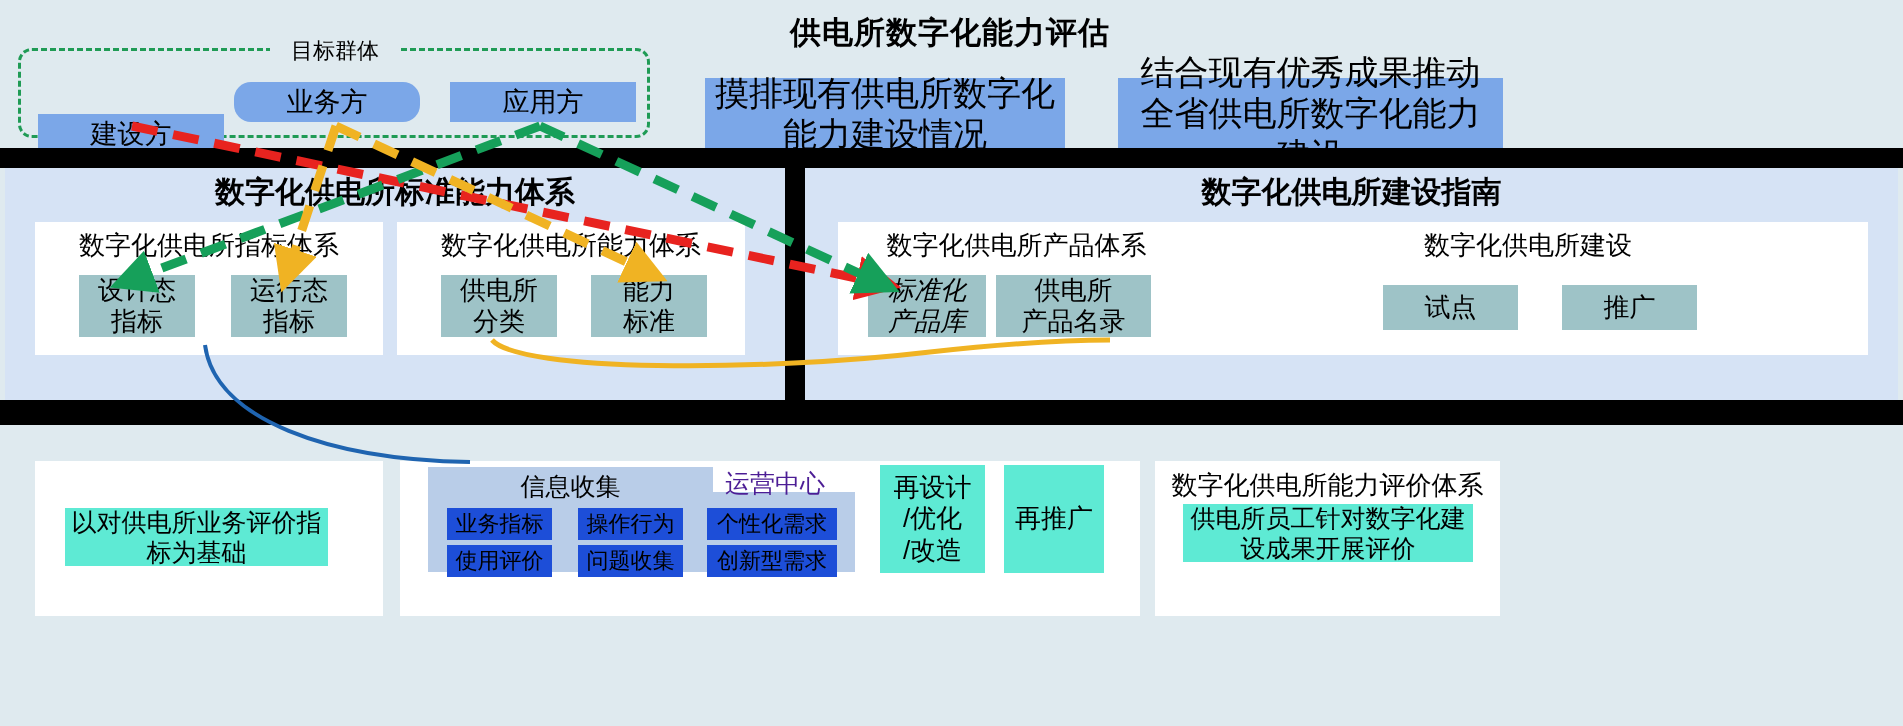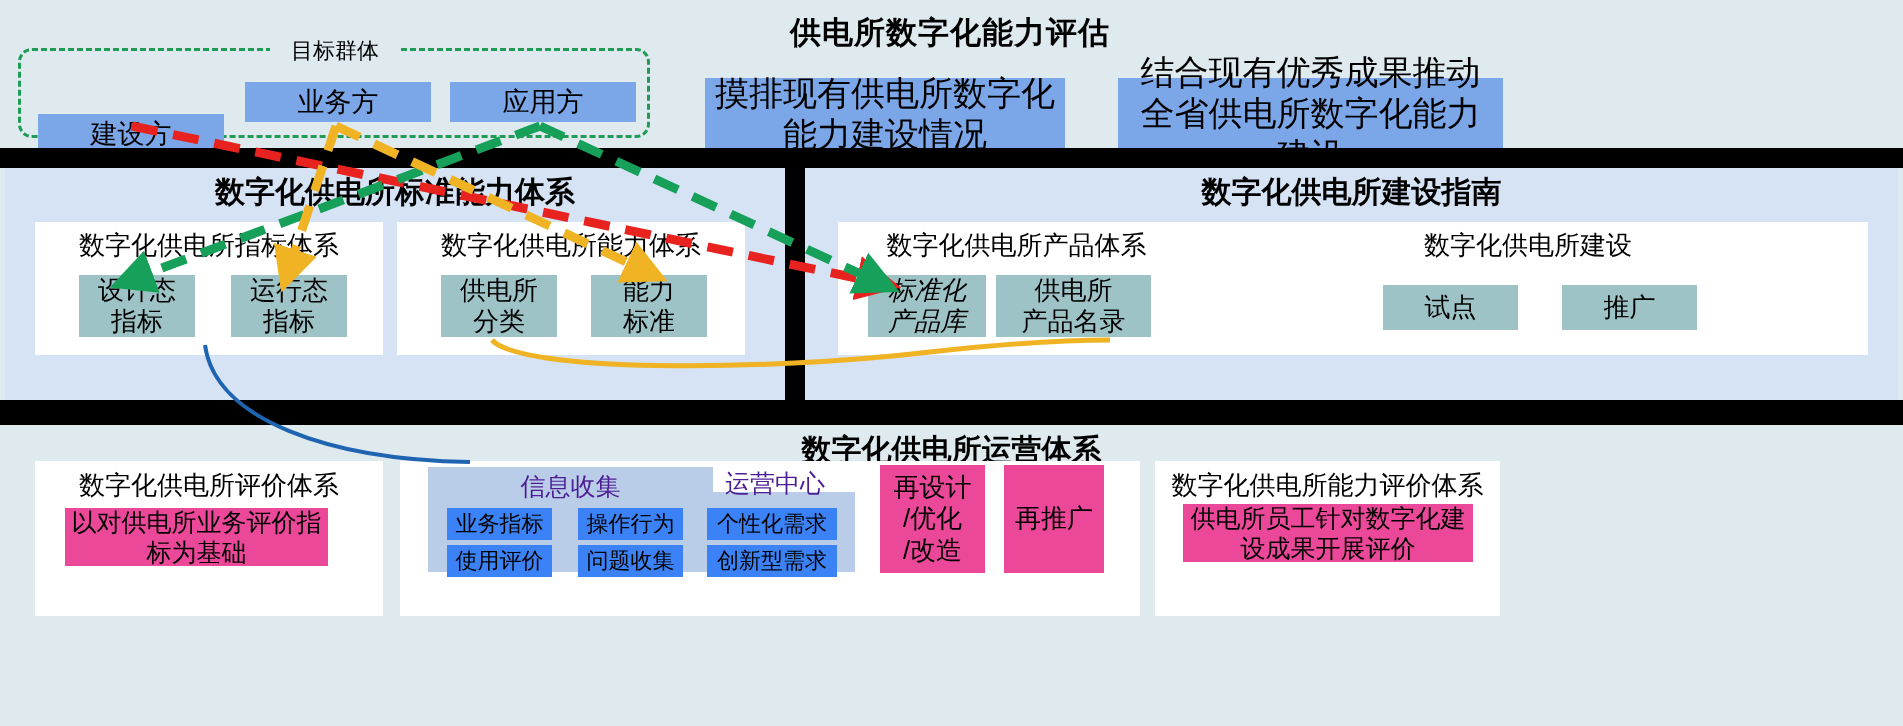--- a/index.html
+++ b/index.html
@@ -39,37 +39,37 @@
     color:#000;
     display:flex;align-items:center;justify-content:center;
     text-align:center;
     font-size:27px;
     line-height:1.22;
   }
   .chip-blue.small{font-size:34px;margin-top:16px;}
 
   
   .chip-lblue{
-    background:#ec4899;
+    background:#5eead4;
     color:#000;
     display:flex;align-items:center;justify-content:center;
     text-align:center;
     font-size:25px;line-height:1.2;
   }
   
   .chip-teal{
     background:#9ec3c7;
     color:#000;
     display:flex;align-items:center;justify-content:center;
     text-align:center;
     font-size:26px;line-height:1.18;
   }
   
   .chip-white{
-    background:#3b82f6;color:#000;
+    background:#1d4ed8;color:#000;
     display:flex;align-items:center;justify-content:center;
     text-align:center;font-size:22px;line-height:1.15;
   }
 
   
   .band{background:#d6e3f5;}
   .band-title{
     font-size:30px;font-weight:bold;color:#000;text-align:center;
     white-space:nowrap;
   }
@@ -90,21 +90,21 @@
 <div id="root">
 
   <div class="abs top-title" style="left:640px;top:12px;width:620px;">供电所数字化能力评估</div>
 
   <div class="abs target-group" style="left:18px;top:48px;width:632px;height:90px;"></div>
   <div class="abs target-group-label" style="left:270px;top:36px;width:130px;">目标群体</div>
 
   <div class="abs chip-blue" style="left:38px;top:82px;width:186px;height:40px;margin-top:32px;">
     <span>建设方</span>
   </div>
-  <div class="abs chip-blue" style="left:245px;top:82px;width:186px;height:40px;">
+  <div class="abs chip-blue" style="left:234px;top:82px;width:186px;height:40px;border-radius:17px;">
     <span>业务方</span>
   </div>
   <div class="abs chip-blue" style="left:450px;top:82px;width:186px;height:40px;">
     <span>应用方</span>
   </div>
 
   <div class="abs chip-blue small" style="left:705px;top:62px;width:360px;height:72px;padding:0 10px;">
     <span>摸排现有供电所数字化能力建设情况</span>
   </div>
   <div class="abs chip-blue small" style="left:1118px;top:62px;width:385px;height:72px;padding:0 10px;">
@@ -159,32 +159,30 @@
   <div class="abs chip-teal" style="left:1383px;top:285px;width:135px;height:45px;">
     <span>试点</span>
   </div>
   <div class="abs chip-teal" style="left:1562px;top:285px;width:135px;height:45px;">
     <span>推广</span>
   </div>
 
   <div class="abs black-bar" style="left:0px;top:400px;width:1903px;height:25px;"></div>
 
   <div class="abs band-bottom" style="left:0px;top:425px;width:1903px;height:301px;"></div>
-  <div class="abs band-title" style="left:0px;top:430px;width:1903px;">数字化供电所运营体系</div>
 
   <div class="abs white-panel" style="left:35px;top:461px;width:348px;height:155px;"></div>
-  <div class="abs panel-title" style="left:35px;top:468px;width:348px;">数字化供电所评价体系</div>
   <div class="abs chip-lblue" style="left:65px;top:508px;width:263px;height:58px;padding:0 6px;">
     <span>以对供电所业务评价指标为基础</span>
   </div>
 
   <div class="abs white-panel" style="left:400px;top:461px;width:740px;height:155px;"></div>
 
   <div class="abs" style="left:428px;top:467px;width:285px;height:105px;background:#b9cde8;"></div>
-  <div class="abs" style="left:428px;top:470px;width:285px;text-align:center;font-size:25px;color:#4c1d95;">信息收集</div>
+  <div class="abs" style="left:428px;top:470px;width:285px;text-align:center;font-size:25px;color:#000000;">信息收集</div>
 
   <div class="abs" style="left:695px;top:492px;width:160px;height:80px;background:#b9cde8;"></div>
   <div class="abs" style="left:690px;top:467px;width:170px;text-align:center;font-size:25px;color:#4c1d95;">运营中心</div>
 
   <div class="abs chip-white" style="left:447px;top:508px;width:105px;height:32px;">
     <span>业务指标</span>
   </div>
   <div class="abs chip-white" style="left:578px;top:508px;width:105px;height:32px;">
     <span>操作行为</span>
   </div>

